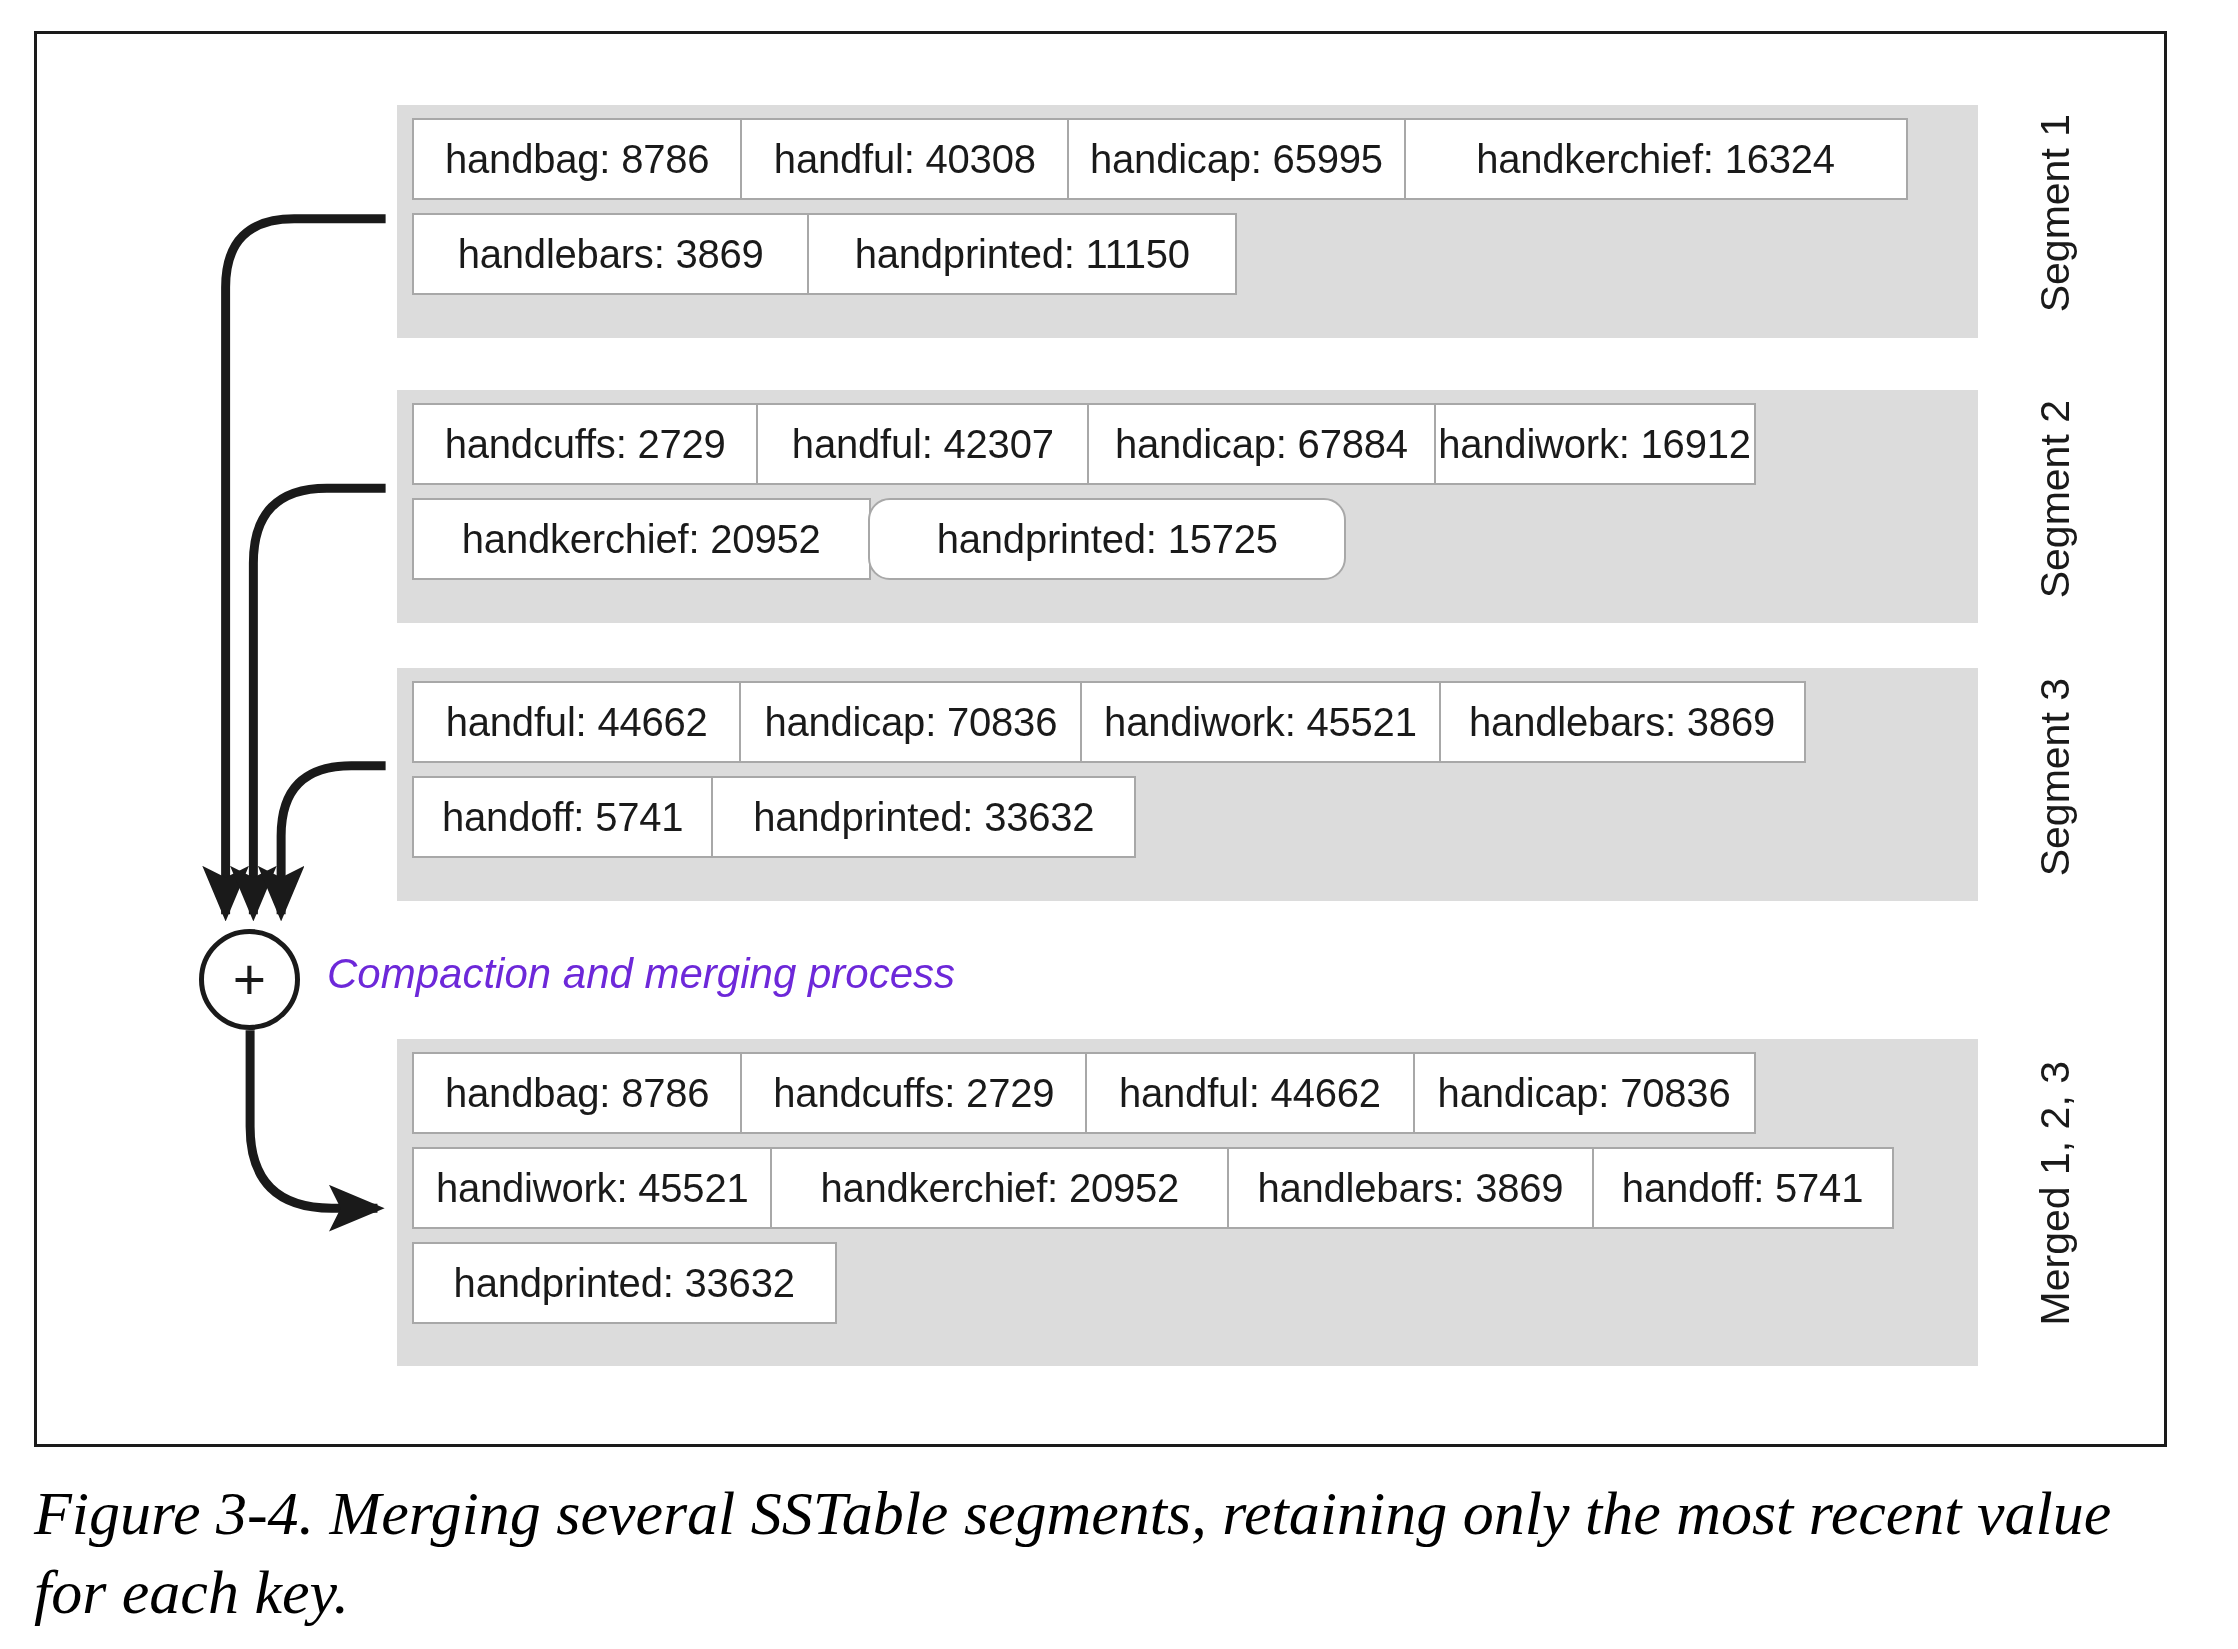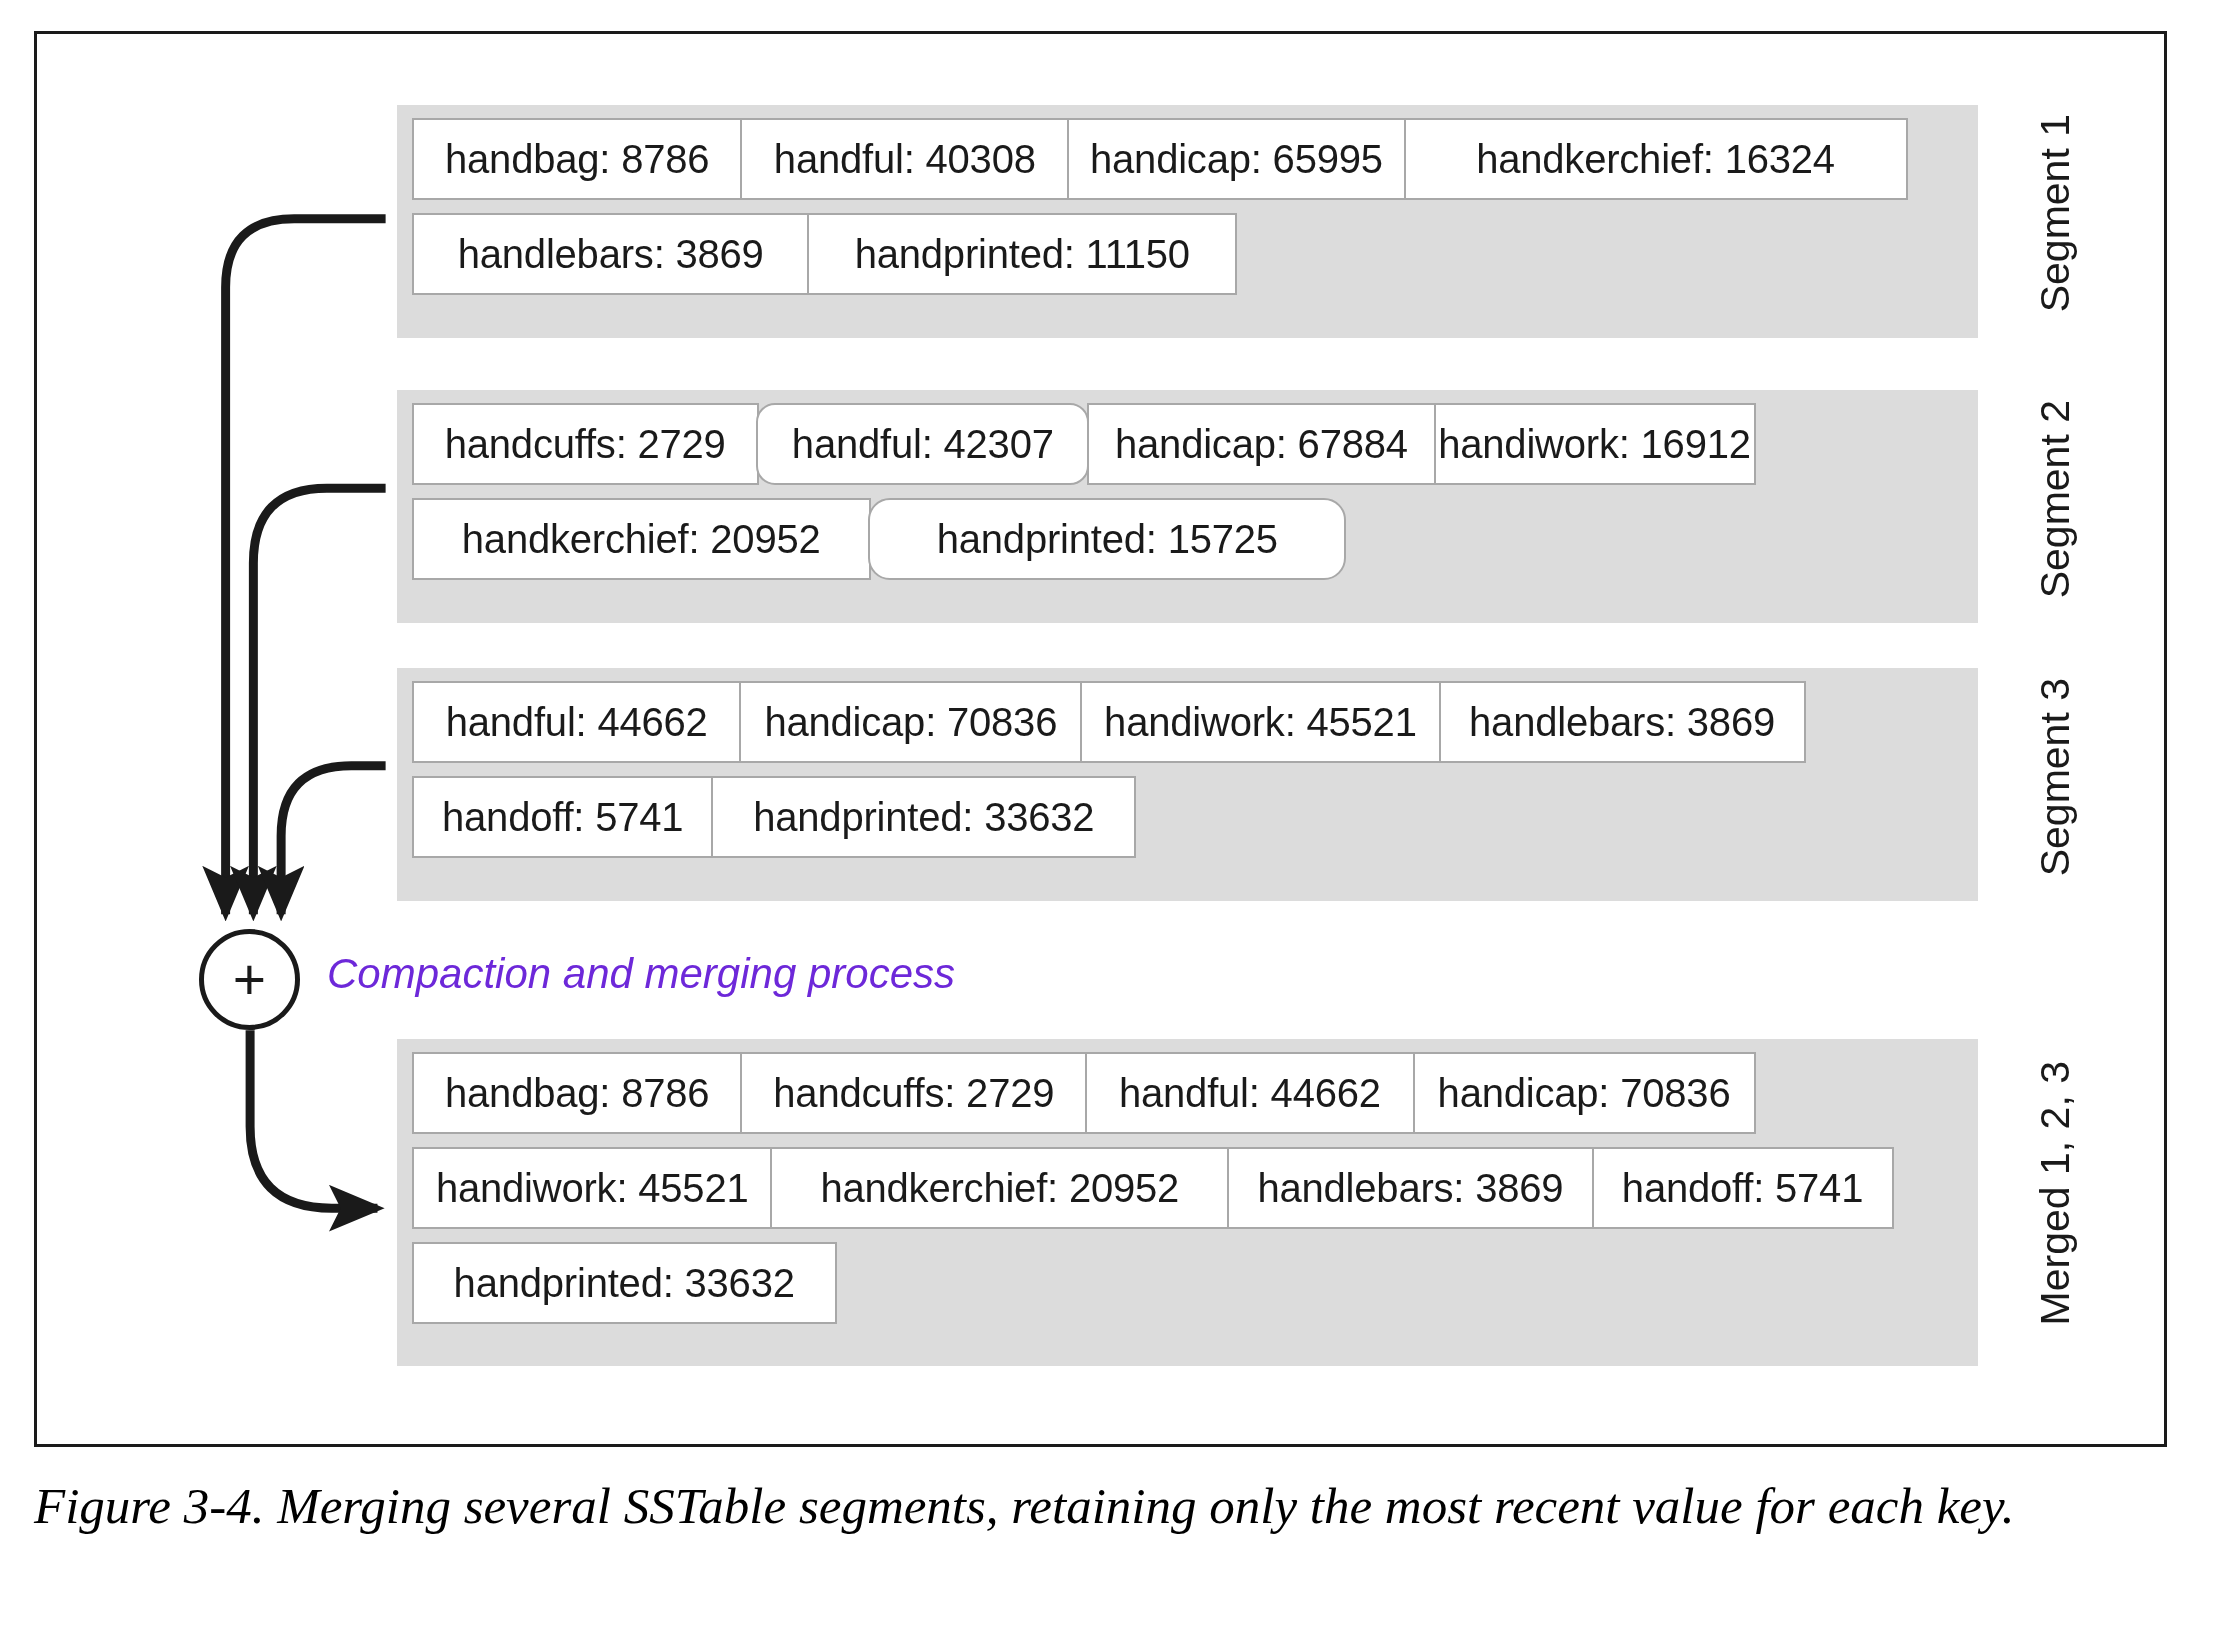--- a/index.html
+++ b/index.html
@@ -119,21 +119,21 @@
   }
 
   
   .figure-caption {
     position: absolute;
     left: 34px;
     top: 1474px;
     width: 2155px;
     font-family: "Liberation Serif", serif;
     font-style: italic;
-    font-size: 51px;
+    font-size: 62px;
     line-height: 1.28;
     color: #000000;
   }
 </style>
 </head>
 <body>
 
 <div id="figure-root">
 
   <div class="figure-frame"></div>
@@ -167,21 +167,21 @@
         <div class="kv-cell" style="width:430px;">handprinted: 11150</div>
       </div>
     </div>
   </div>
   <div class="segment-label" style="left:2032px; top:114px;">Segment 1</div>
 
   <div class="segment-panel" style="left:397px; top:390px; width:1581px; height:233px;">
     <div class="panel-rows">
       <div class="panel-row">
         <div class="kv-cell" style="width:347px;">handcuffs: 2729</div>
-        <div class="kv-cell" style="width:333px;border-radius:19px;">handful: 42307</div>
+        <div class="kv-cell" style="width:333px;">handful: 42307</div>
         <div class="kv-cell" style="width:349px;">handicap: 67884</div>
         <div class="kv-cell" style="width:322px;">handiwork: 16912</div>
       </div>
       <div class="panel-row">
         <div class="kv-cell" style="width:459px;">handkerchief: 20952</div>
         <div class="kv-cell" style="width:478px;border-radius:22px;">handprinted: 15725</div>
       </div>
     </div>
   </div>
   <div class="segment-label" style="left:2032px; top:400px;">Segment 2</div>

